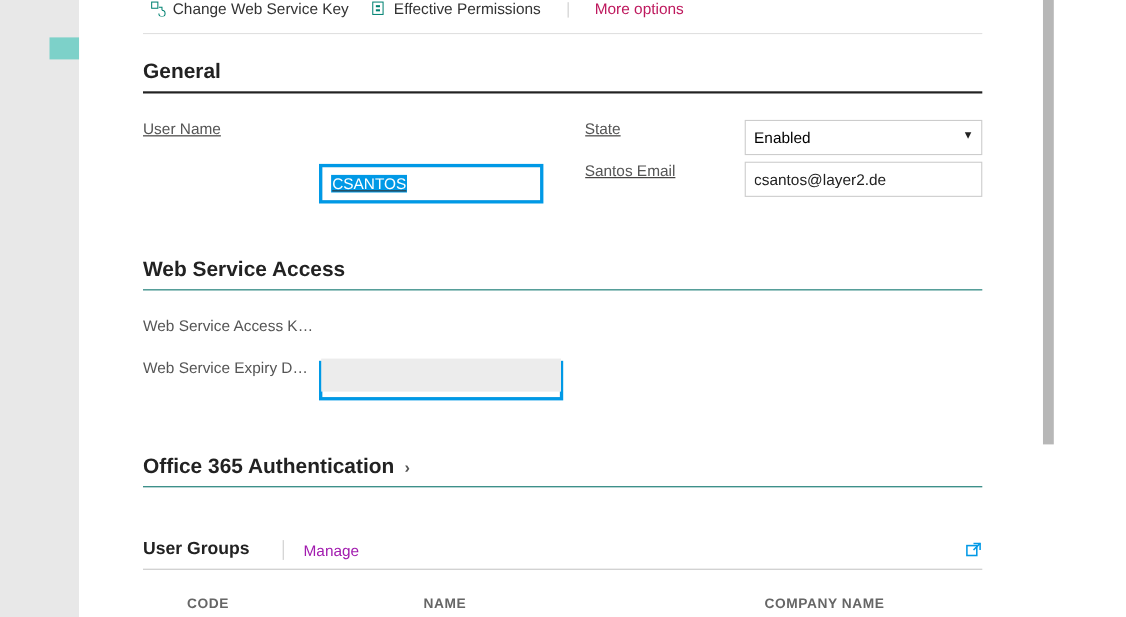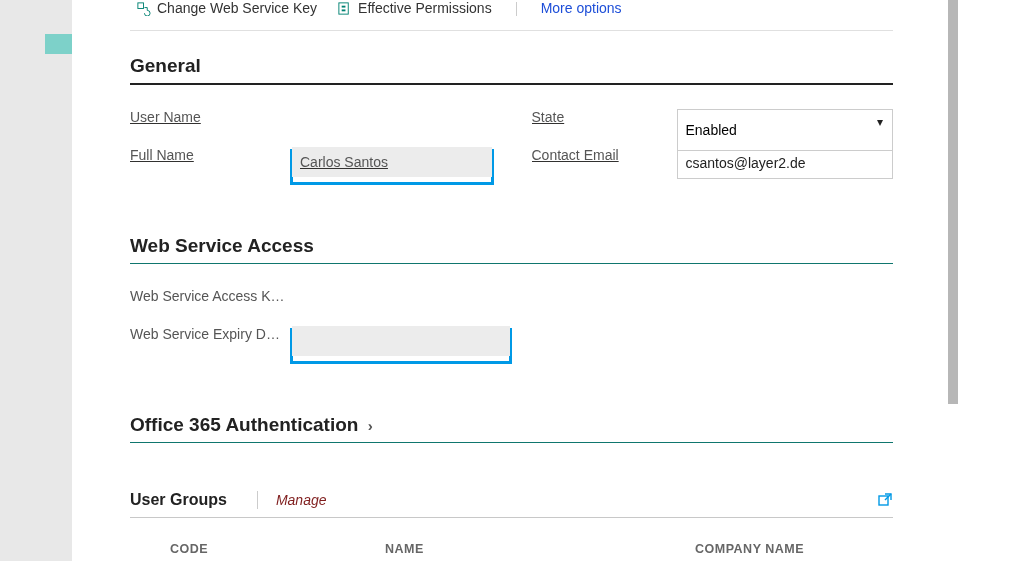--- a/index.html
+++ b/index.html
@@ -45,33 +45,33 @@
     .toolbar {
       height: 24px;
       display: flex;
       align-items: flex-start;
       gap: 8px;
       font-size: 14px;
       color: #333;
     }
     .toolbar .titem {
       display: inline-flex;
-      align-items: flex-end;
+      align-items: flex-start;
       gap: 6px;
       padding: 0 6px;
       cursor: pointer;
     }
     .toolbar .divider {
       display: inline-block;
       width: 1px;
       height: 14px;
       background: #ccc;
       margin: 2px 10px 0;
     }
-    .toolbar .more { color: #1d4ed8; }
+    .toolbar .more { color: #be185d; }
     .toolbar svg { display:block; }
     .top-hr {
       height: 1px;
       background: #e0e0e0;
       margin-top: 6px;
     }
     .section-title {
       font-size: 19px;
       font-weight: 600;
       color: #222;
@@ -143,21 +143,21 @@
       font-size: 14px;
       color: #555;
       display:flex;
       align-items:center;
     }
     .select-wrap {
       position: relative;
     }
     .select-wrap select {
       width:100%;
-      height:42px;
+      height:32px;
       border:1px solid #ccc;
       padding:4px 8px;
       font-size:14px;
       background:#fff;
       appearance:none;
       -webkit-appearance:none;
       font-family:inherit;
     }
     .select-wrap:after {
       content: "▾";
@@ -204,23 +204,22 @@
       color:#222;
     }
     .ug-header .ug-div {
       display:inline-block;
       width:1px; height:18px;
       background:#ccc;
       margin:0 18px 0 30px;
     }
     .ug-header .ug-manage {
       font-size:14px;
-      color:#7f1d1d;
+      color:#a21caf;
       cursor:pointer;
-      font-style:italic;
     }
     .ug-header .spacer { flex:1; }
     .ug-header .launch {
       color:#0099e6;
       cursor:pointer;
       display:inline-flex;
     }
 
     .ug-table { margin-top: 24px; }
     .ug-thead {
@@ -282,46 +281,37 @@
           <div class="field-label">
             <span class="lbl-text">User Name</span>
             <span class="dotspan"></span>
           </div>
           <div class="field-input">
             <div class="text-input highlight-blue highlight-blue-inner" style="display:flex;align-items:center;">
               <span class="sel-text">CSANTOS</span>
             </div>
           </div>
         </div>
-        <div class="field-row">
-          <div class="field-label">
-            <span class="lbl-text">Full Name</span>
-            <span class="dotspan"></span>
-          </div>
-          <div class="field-input">
-            <div class="readonly-input">Carlos Santos</div>
-          </div>
-        </div>
       </div>
 
       <div>
         <div class="field-row">
           <div class="field-label" style="width:145px;">
             <span class="lbl-text">State</span>
             <span class="dotspan"></span>
           </div>
           <div class="field-input select-wrap">
             <select>
               <option>Enabled</option>
             </select>
           </div>
         </div>
         <div class="field-row">
           <div class="field-label" style="width:145px;">
-            <span class="lbl-text">Contact Email</span>
+            <span class="lbl-text">Santos Email</span>
             <span class="dotspan"></span>
           </div>
           <div class="field-input">
             <input class="text-input" value="csantos@layer2.de" style="">
           </div>
         </div>
       </div>
     </div>
 
     <div class="section-title thin" style="margin-top:50px;">Web Service Access</div>

